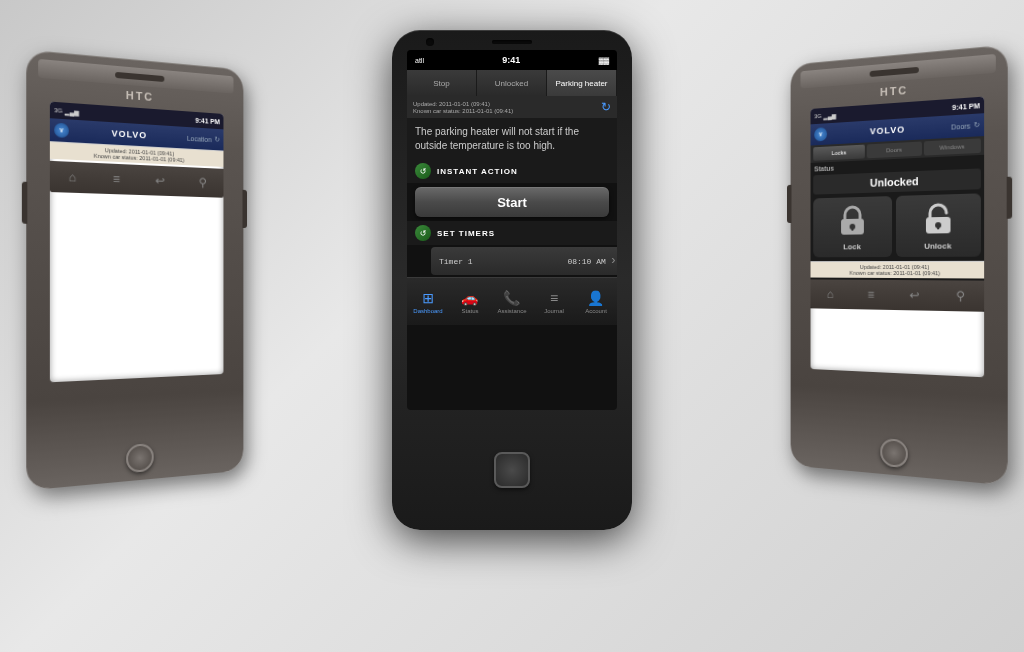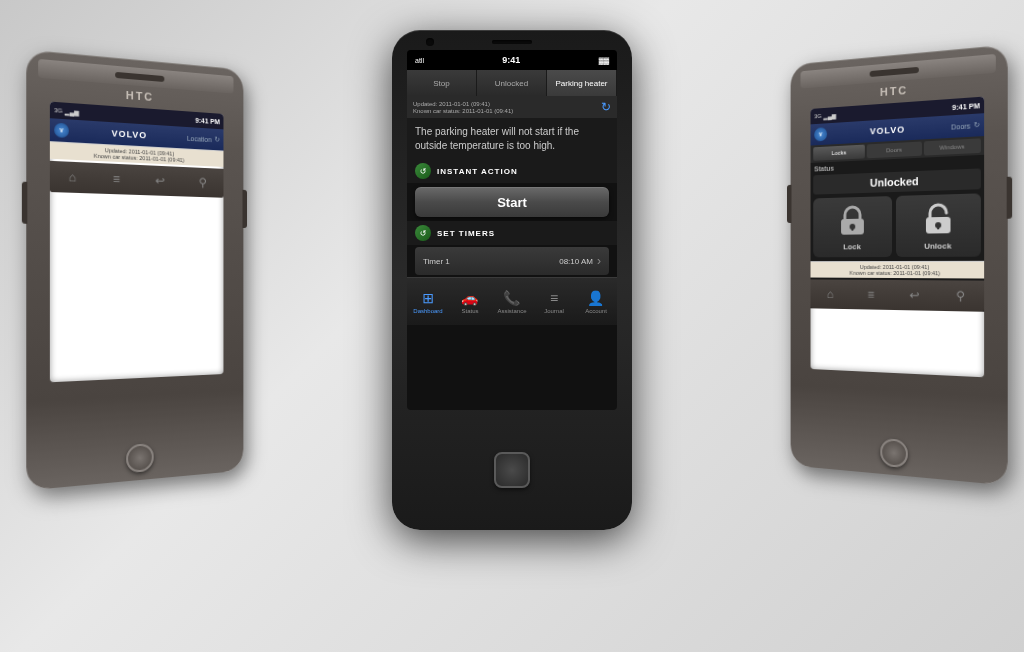--- a/index.html
+++ b/index.html
@@ -408,32 +408,33 @@
       width: 100%;
       padding: 4px 8px;
       background: #1a1a1a;
       display: flex;
       align-items: center;
       gap: 6px;
       margin-top: 4px;
     }
 
     .iphone-timer-row {
-      margin: 2px 8px;
+      margin: 2px 24px;
       width: calc(100% - 16px);
       height: 28px;
       background: linear-gradient(180deg, #3a3a3a 0%, #2a2a2a 100%);
       border-radius: 4px;
       display: flex;
       align-items: center;
       justify-content: space-between;
       padding: 7px 8px;
       font-size: 8px;
       color: #ccc;
       cursor: pointer;
+      font-family: Liberation Mono, monospace;
     }
     .timer-row-right {
       display: flex;
       align-items: center;
       gap: 4px;
     }
 
     .iphone-nav-bottom {
       width: 100%;
       height: 48px;

